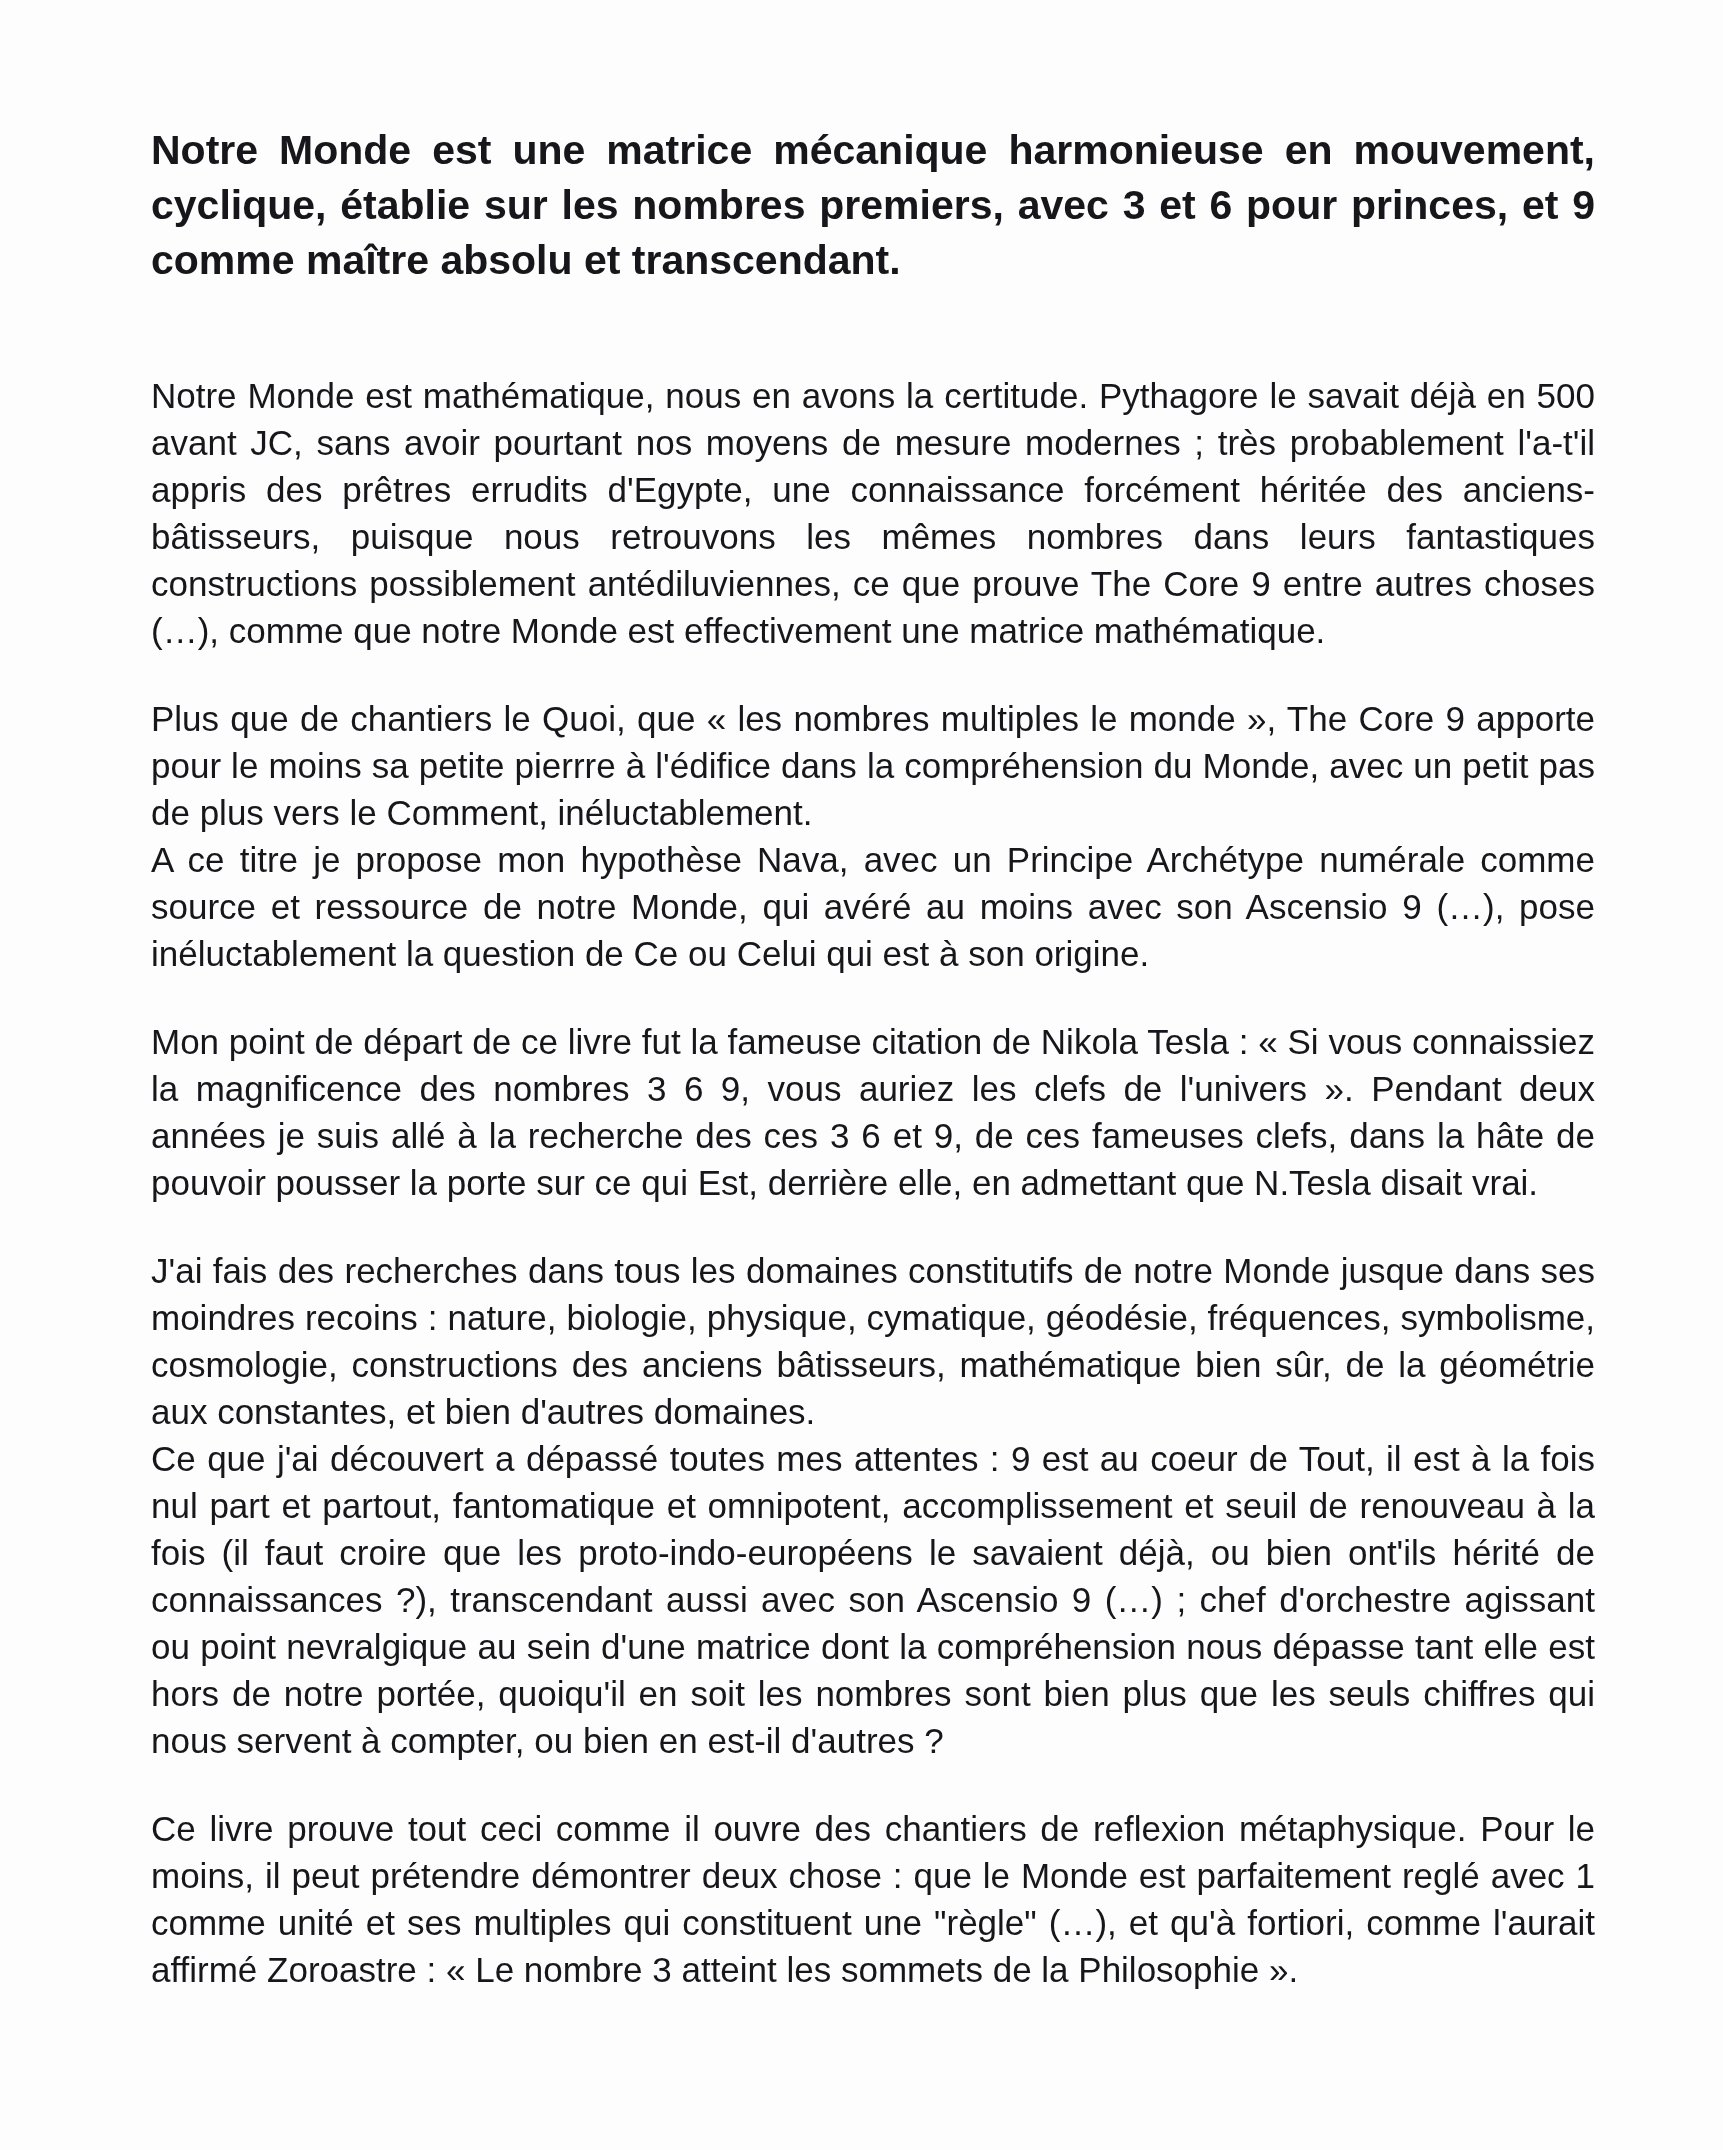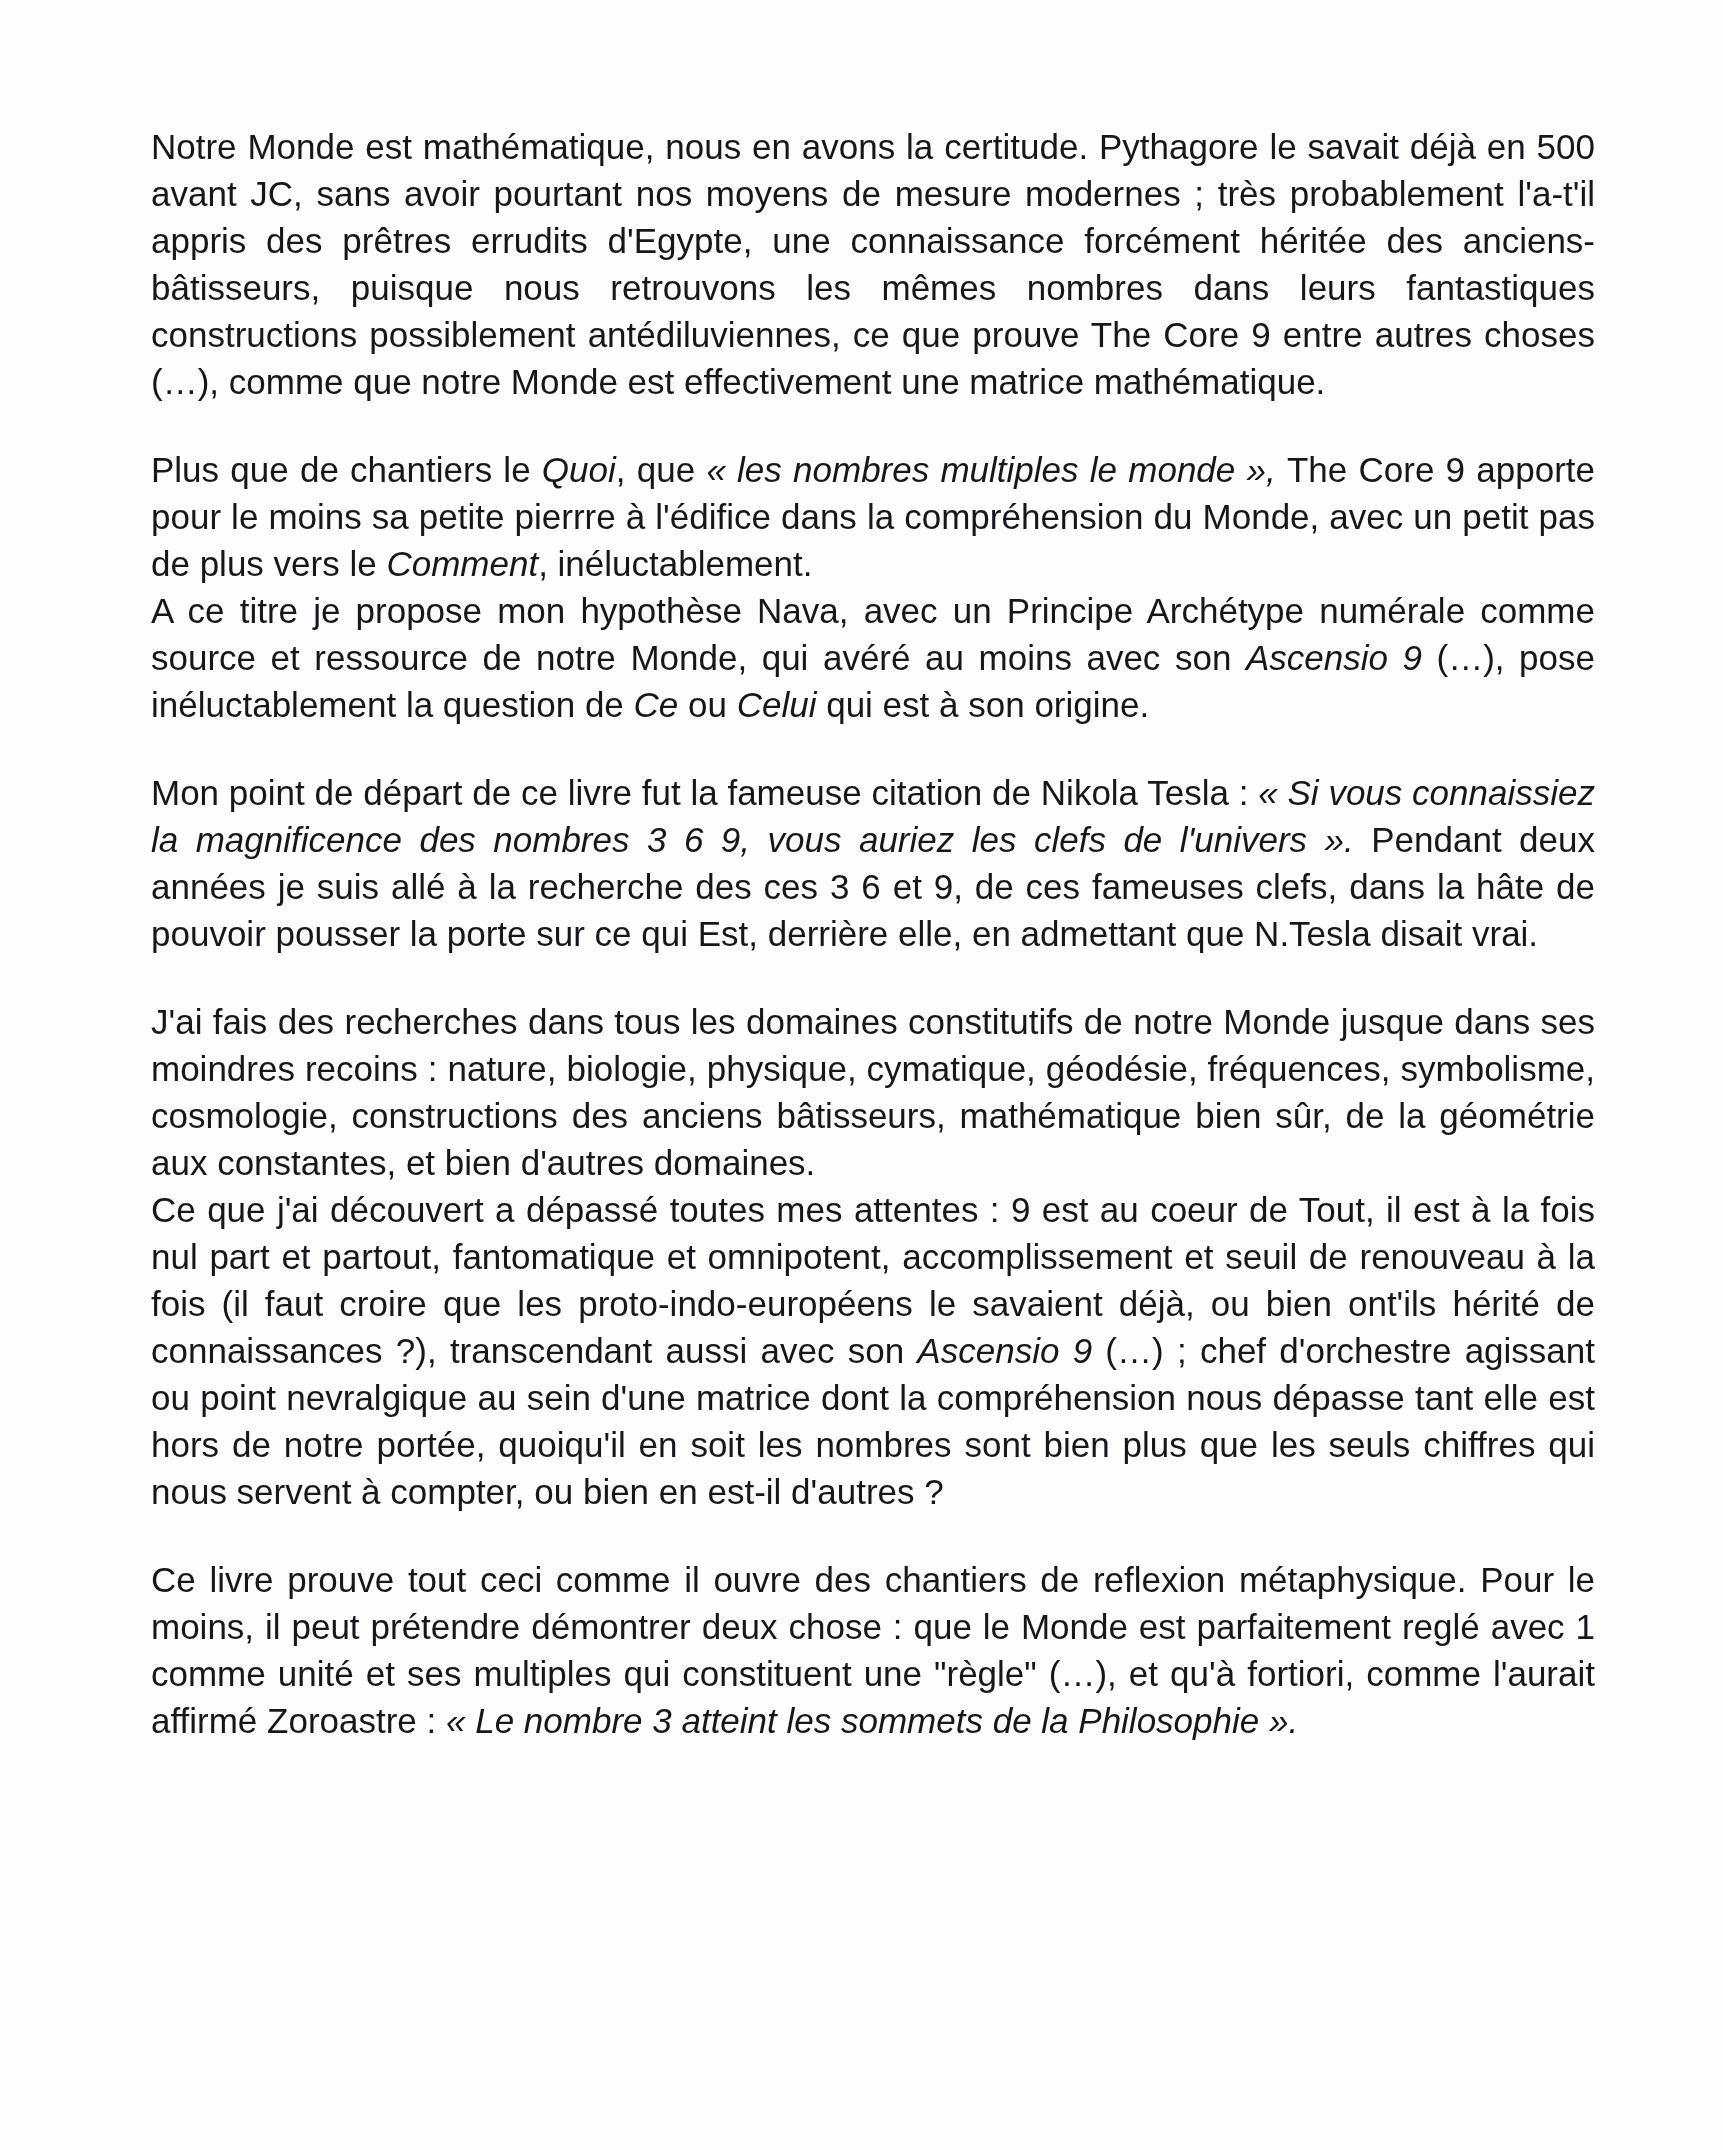--- a/index.html
+++ b/index.html
@@ -16,28 +16,29 @@
     font-family:"Liberation Sans",sans-serif;color:var(--text);
   }
   .text-col{position:absolute;left:151px;right:129px;top:123px;}
   .headline{
     font-size:41px;line-height:55px;font-weight:bold;
     margin:0 0 84px 0;text-align:justify;
   }
   .block{margin:0 0 41px 0;}
   .block p{margin:0;font-size:35px;line-height:47px;text-align:justify;}
   .b{font-weight:normal;}
-  .i{font-style:italic;}
+  .i{}
 </style>
 </head>
 <body>
 
 <div class="page-root">
 
   <div class="text-col">
+    <h1 class="headline">Notre Monde est une matrice mécanique harmonieuse en mouvement, cyclique, établie sur les nombres premiers, avec 3 et 6 pour princes, et 9 comme maître absolu et transcendant.</h1>
 
     <div class="block">
       <p><span>Notre Monde est mathématique, nous en avons la certitude. Pythagore le savait déjà en 500 avant JC, sans avoir pourtant nos moyens de mesure modernes ; très probablement l'a-t'il appris des prêtres errudits d'Egypte, une connaissance forcément héritée des anciens-bâtisseurs, puisque nous retrouvons les mêmes nombres dans leurs fantastiques constructions possiblement antédiluviennes, ce que prouve </span><span class="b">The Core 9</span><span> entre autres choses (…), comme que notre Monde est effectivement une matrice mathématique.</span></p>
     </div>
 
     <div class="block">
       <p><span>Plus que de chantiers le </span><span class="i">Quoi</span><span>, que </span><span class="i">« les nombres multiples le monde », </span><span class="b">The Core 9</span><span> apporte pour le moins sa petite pierrre à l'édifice dans la compréhension du Monde, avec un petit pas de plus vers le </span><span class="i">Comment</span><span>, inéluctablement.</span></p>
       <p><span>A ce titre je propose mon hypothèse </span><span class="b">Nava</span><span>, avec un Principe Archétype numérale comme source et ressource de notre Monde, qui avéré au moins avec son </span><span class="i">Ascensio 9</span><span> (…), pose inéluctablement la question de </span><span class="i">Ce</span><span> ou </span><span class="i">Celui</span><span> qui est à son origine.</span></p>
     </div>
 

